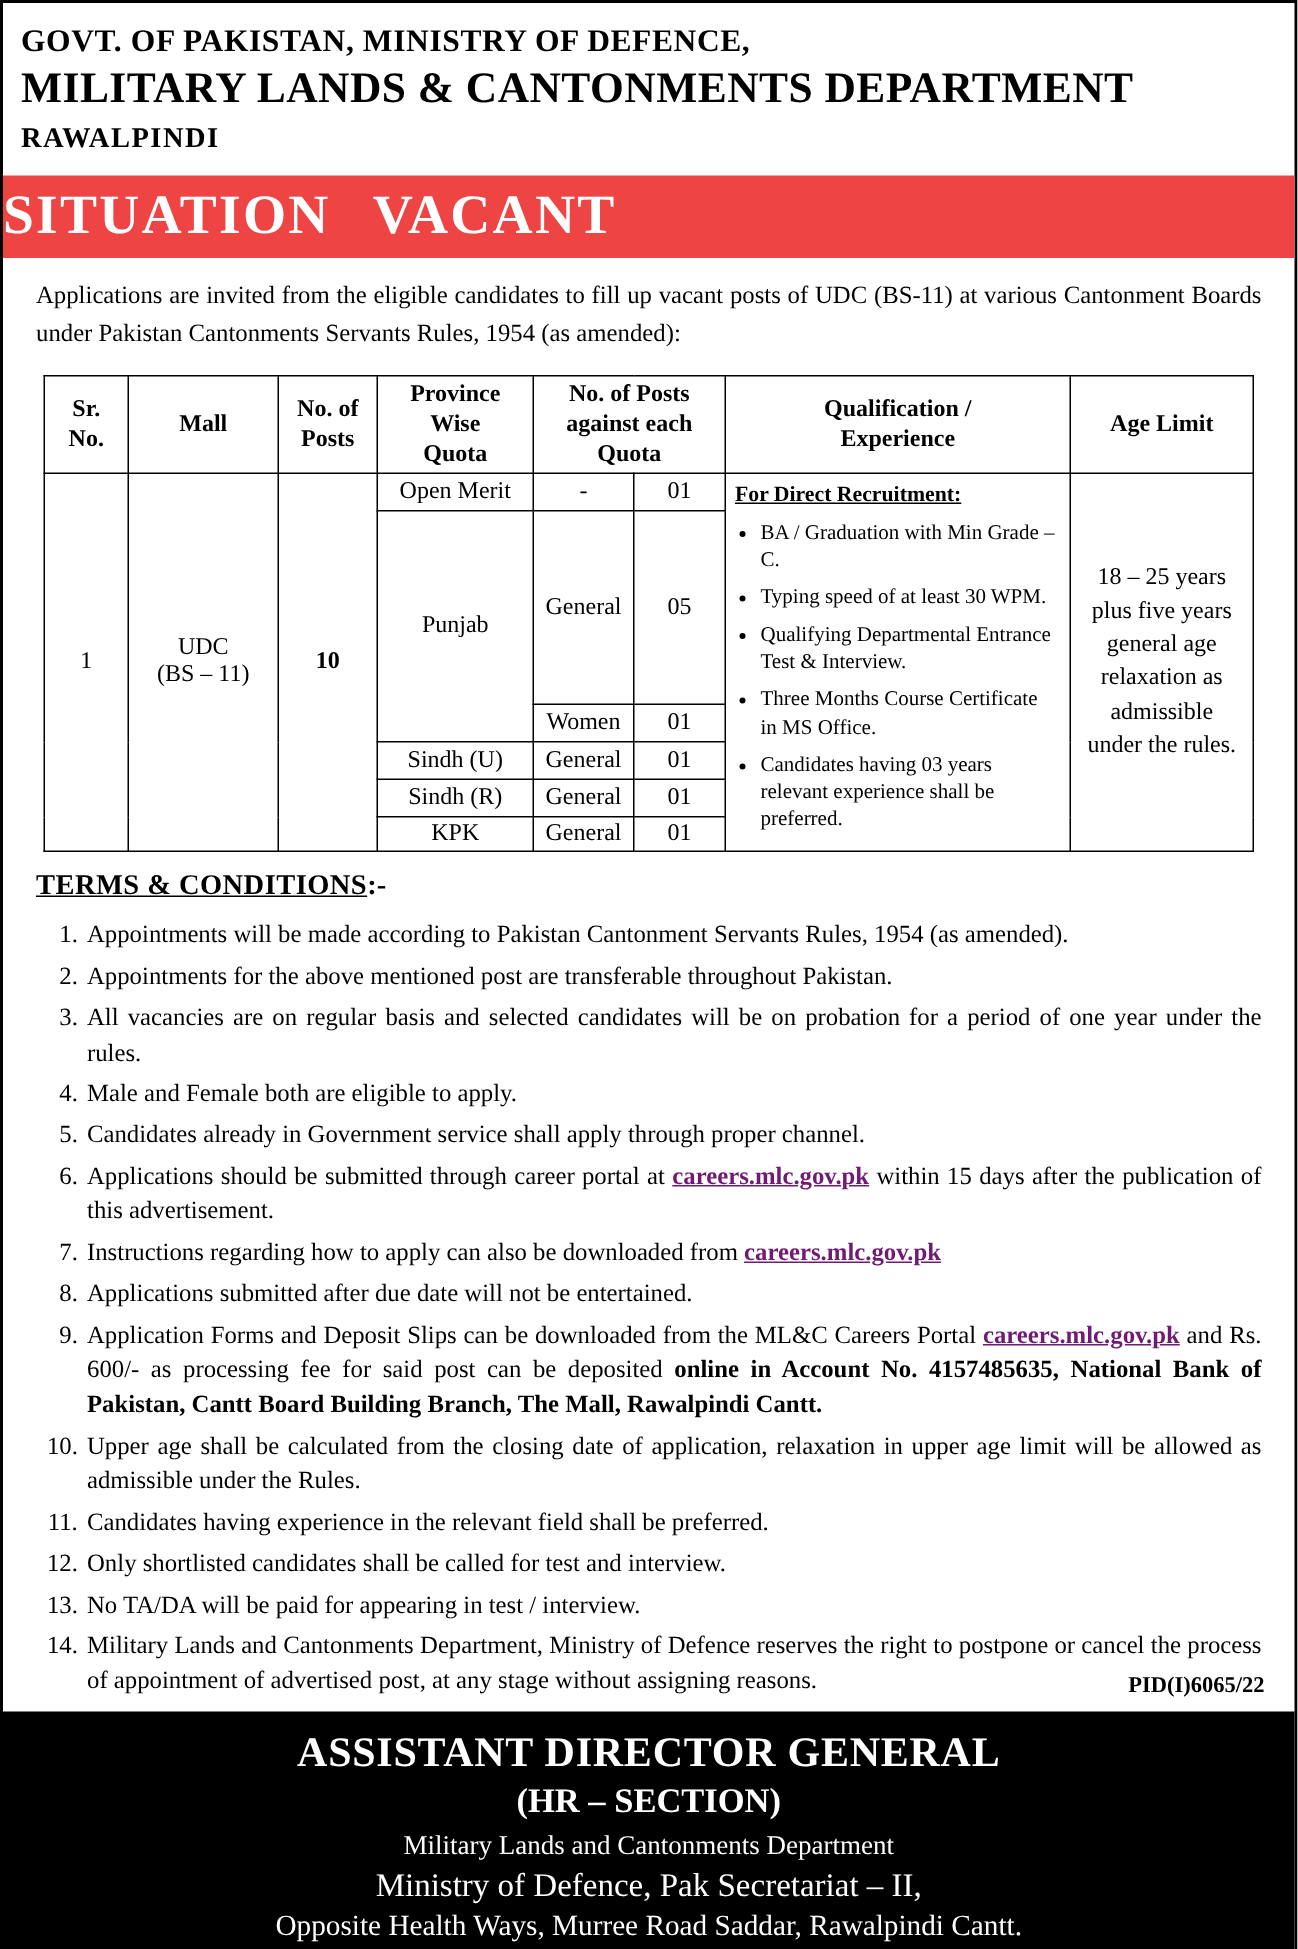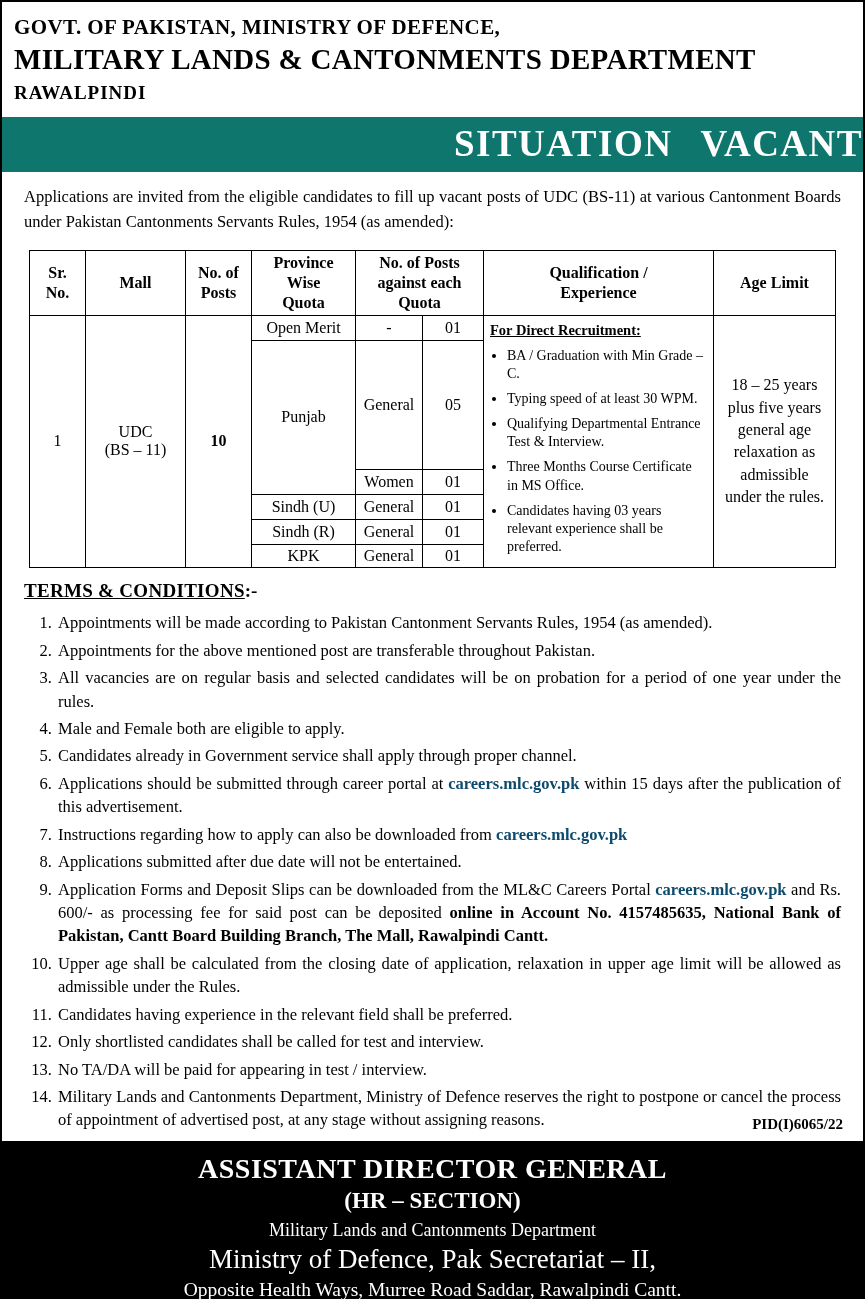--- a/index.html
+++ b/index.html
@@ -8,21 +8,21 @@
   .page {
     width:865px; min-height:1299px; margin:0 auto; background:#fff;
     border:2px solid #000; display:flex; flex-direction:column;
   }
   
   .header { padding:13px 12px 4px; }
   .header-line1 { font-size:21px; font-weight:bold; letter-spacing:.4px; }
   .header-line2 { font-size:29px; font-weight:bold; margin-top:3px; letter-spacing:.3px; }
   .header-line3 { font-size:19px; font-weight:bold; margin-top:6px; letter-spacing:1px; }
   
-  .banner { background:#0f766e; color:#fff; text-align:right; margin-top:9px; padding:5px 0 7px;font-family:Liberation Serif, serif; }
+  .banner { background:#ef4444; color:#fff; text-align:left; margin-top:9px; padding:5px 0 7px;font-family:Liberation Serif, serif; }
   .banner-text { font-size:37px; font-weight:bold; letter-spacing:1.5px; word-spacing:18px; }
   
   .intro { padding:13px 22px 8px; font-size:16.5px; line-height:1.5; text-align:justify; }
   
   .vacancy-table { border-collapse:collapse; table-layout:fixed; width:692px; margin:7px auto 0; }
   .vacancy-table th, .vacancy-table td { border:1.5px solid #000; text-align:center; vertical-align:middle; padding:2px 3px; }
   .vacancy-table th { font-size:16px; font-weight:bold; white-space:pre-line; line-height:1.25; height:62px; }
   .vacancy-table td { font-size:16px; }
   .pre { white-space:pre-line; }
   .qrow td { height:25px; }
@@ -30,29 +30,29 @@
   .qual-heading { font-size:14.5px; font-weight:bold; text-decoration:underline; margin:2px 0 8px; }
   .qual-list { list-style:disc; padding-left:17px; }
   .qual-list li { font-size:14px; line-height:1.3; margin-bottom:7px; text-align:left; }
   .age-cell { font-size:17px; line-height:1.4; padding:4px 10px !important; }
   
   .terms { padding:12px 22px 0; }
   .terms-title { font-size:19px; font-weight:bold; text-decoration:underline; letter-spacing:.3px; }
   .terms-suffix { font-size:19px; font-weight:bold; }
   .terms-list { margin-top:9px; padding-left:32px; font-size:16.5px; line-height:1.42; text-align:justify; }
   .terms-list li { margin-bottom:4px; padding-left:2px; }
-  .portal-link { font-weight:bold; color:#0c4a6e; cursor:pointer; }
+  .portal-link { font-weight:bold; text-decoration:underline; color:#701a75; cursor:pointer; }
   .bold-seg { font-weight:bold; }
   .pid { text-align:right; font-weight:bold; font-size:15px; padding:0 20px 8px; margin-top:-20px; }
   
   .footer { background:#000; color:#fff; text-align:center; padding:12px 10px 16px; margin-top:auto; }
   .f1 { font-size:28px; font-weight:bold; letter-spacing:.5px; }
   .f2 { font-size:23px; font-weight:bold; margin-top:3px; }
   .f3 { font-size:18px; margin-top:6px; }
-  .f4 { font-size:27px; margin-top:3px; }
+  .f4 { font-size:22px; margin-top:3px; }
   .f5 { font-size:19.5px; margin-top:4px; }
 </style>
 </head>
 <body>
 
 <div class="page">
 
   <header class="header">
     <div class="header-line1">GOVT. OF PAKISTAN, MINISTRY OF DEFENCE,</div>
     <div class="header-line2">MILITARY LANDS &amp; CANTONMENTS DEPARTMENT</div>

